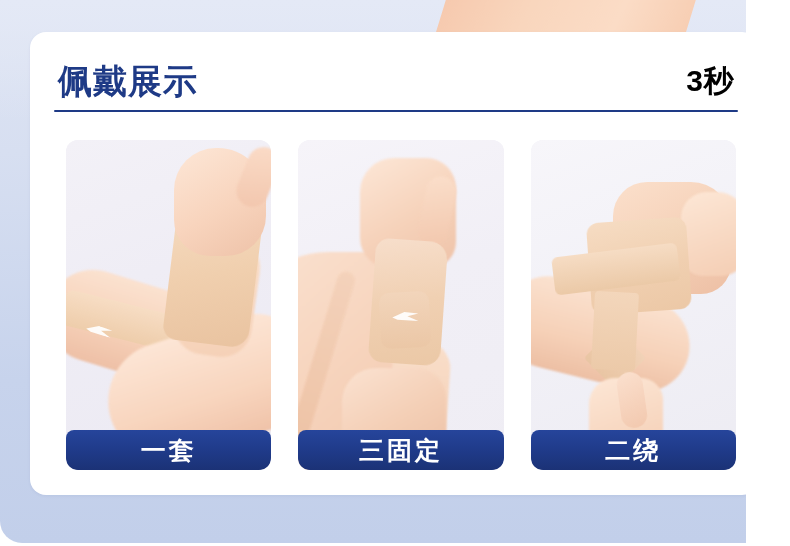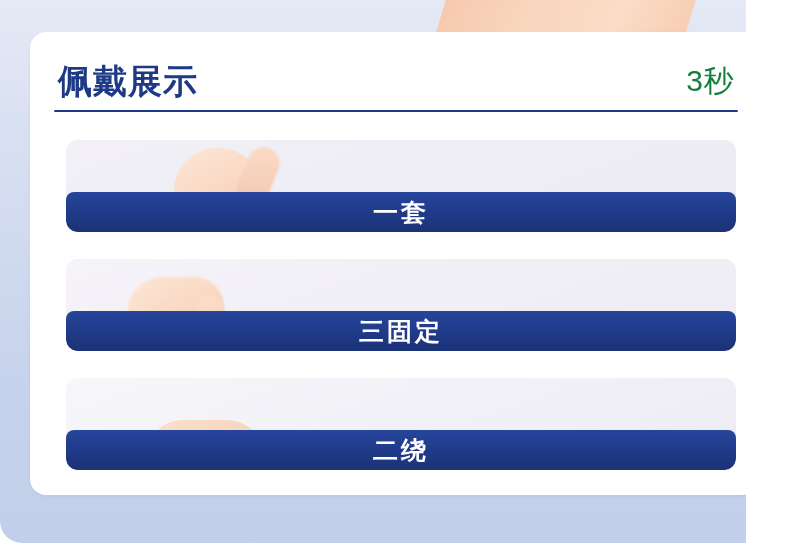--- a/index.html
+++ b/index.html
@@ -81,22 +81,22 @@
   .header-title {
     font-size: 34px;
     font-weight: 700;
     color: #1e3a86;
     letter-spacing: 1px;
     line-height: 1;
     white-space: nowrap;
   }
   .header-badge {
     font-size: 30px;
-    font-weight: 400;
-    color: #15803d;
+    font-weight: 700;
+    color: #000000;
     letter-spacing: 0.5px;
     line-height: 1;
     white-space: nowrap;
     padding-right: 2px;
   }
   .header-rule {
     position: absolute;
     left: 24px;
     right: 20px;
     top: 78px;
@@ -107,21 +107,20 @@
 
   
   .panels {
     position: absolute;
     left: 36px;
     right: 22px;
     top: 108px;
     height: 330px;
     display: flex;
     gap: 27px;
-    flex-direction: column;
   }
   .panel {
     position: relative;
     flex: 1 1 0;
     border-radius: 12px;
     overflow: hidden;
     background: #f1f0f6;
   }
 
   

